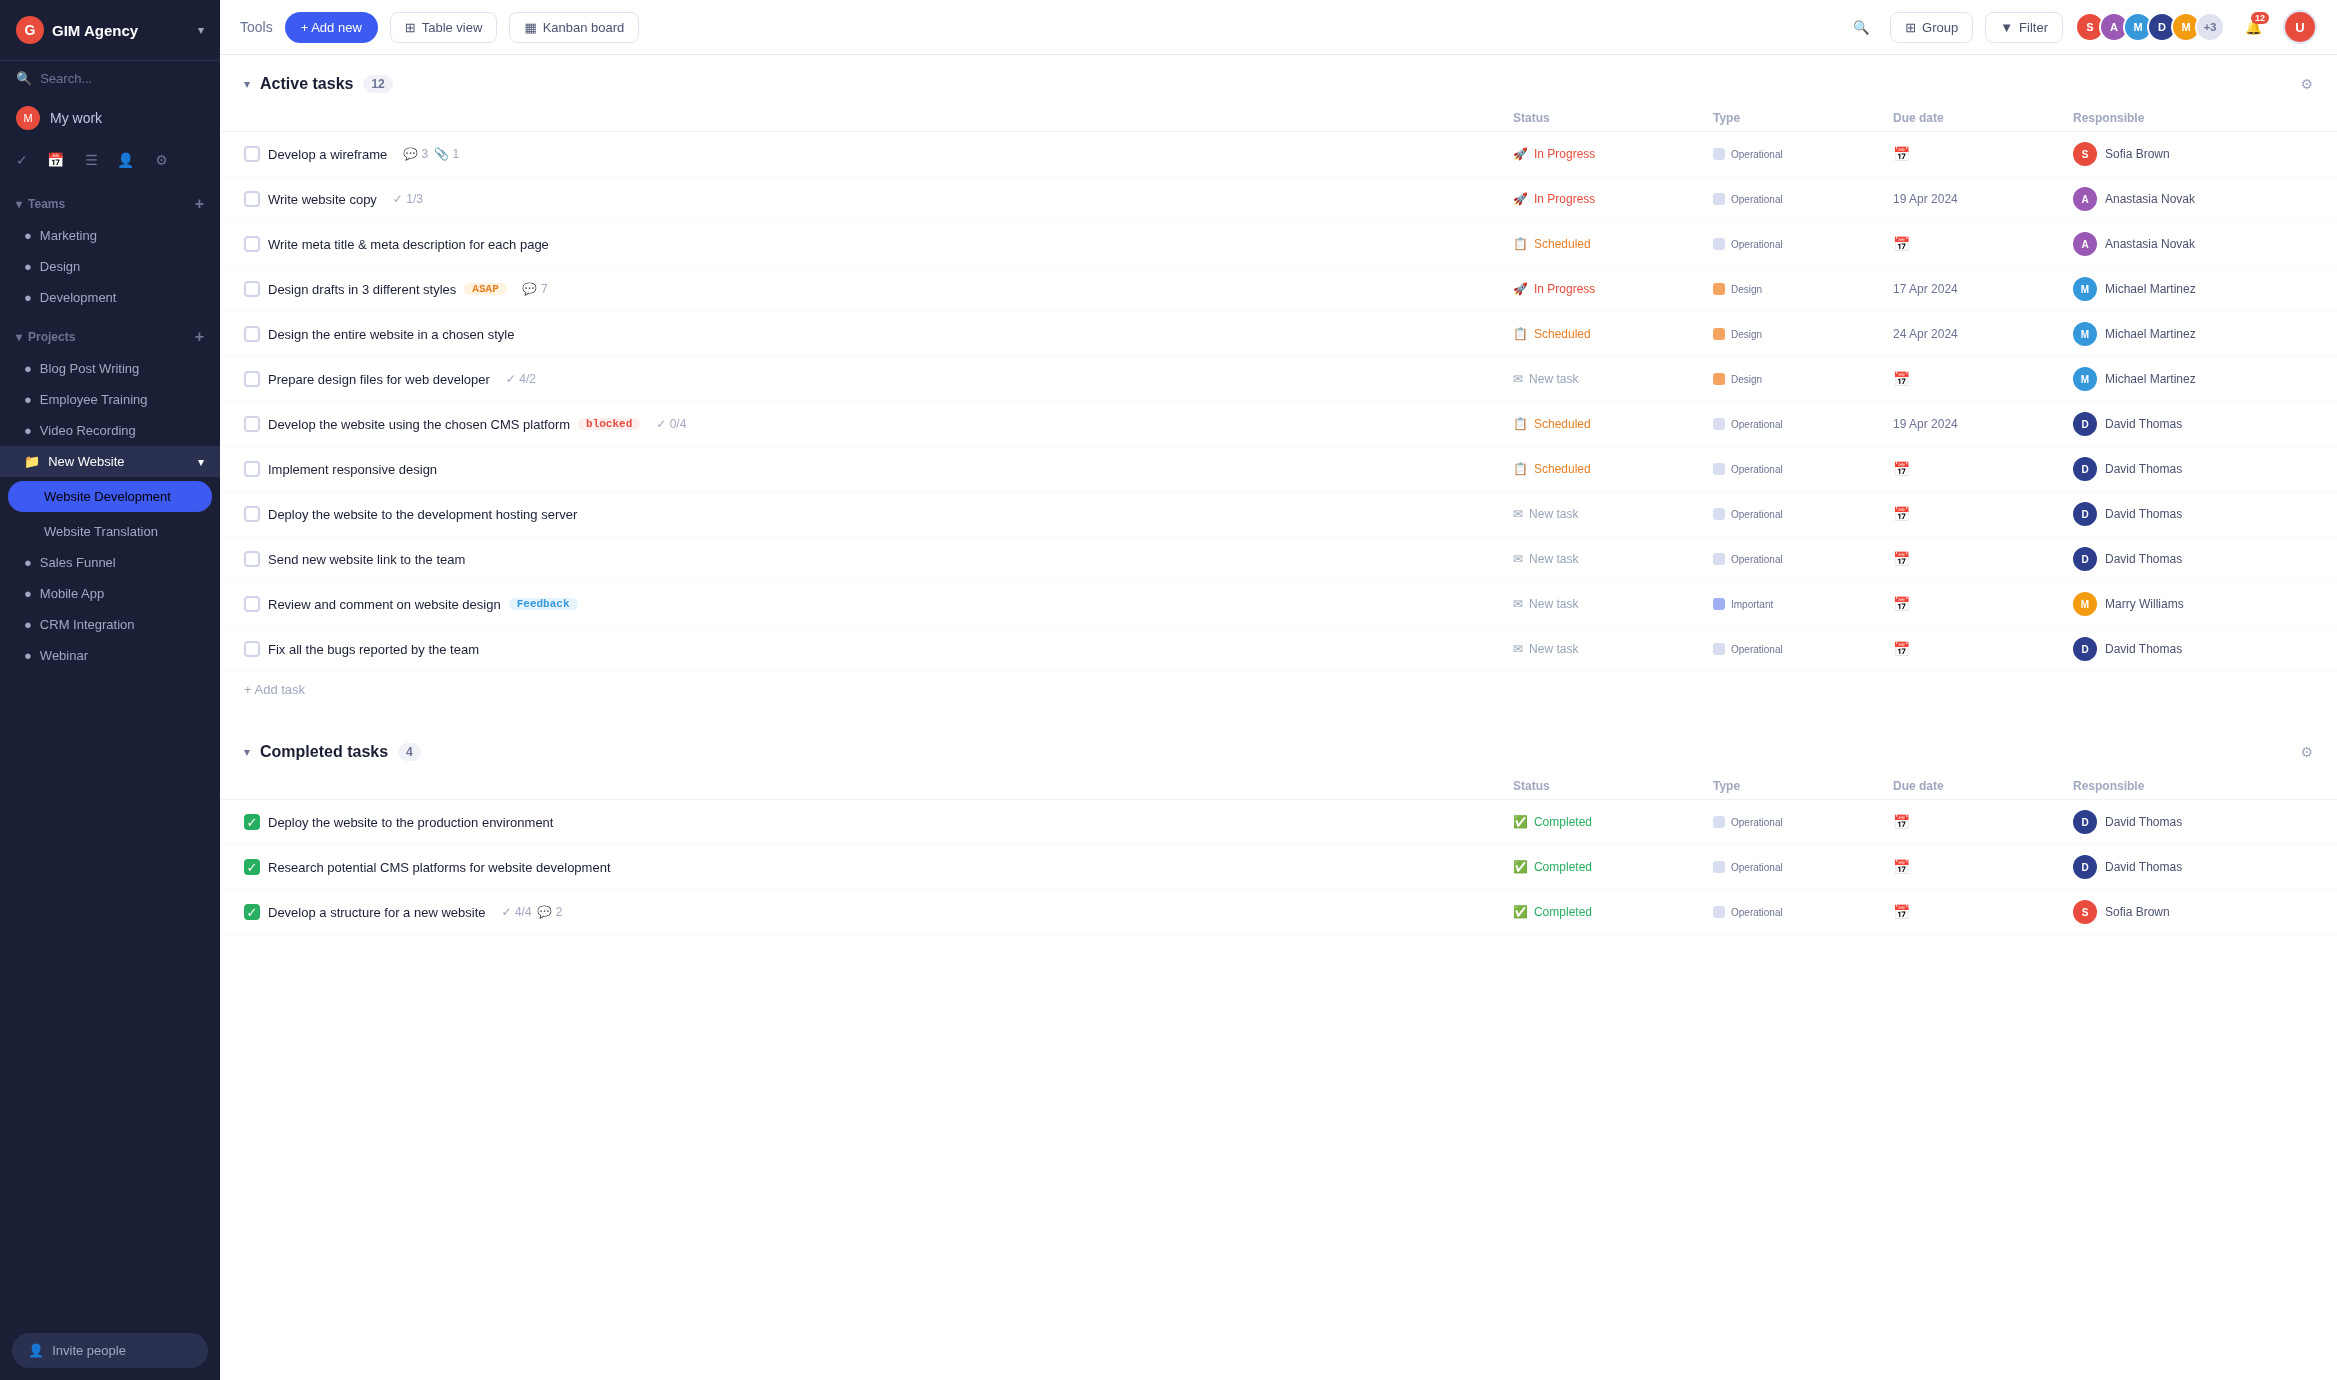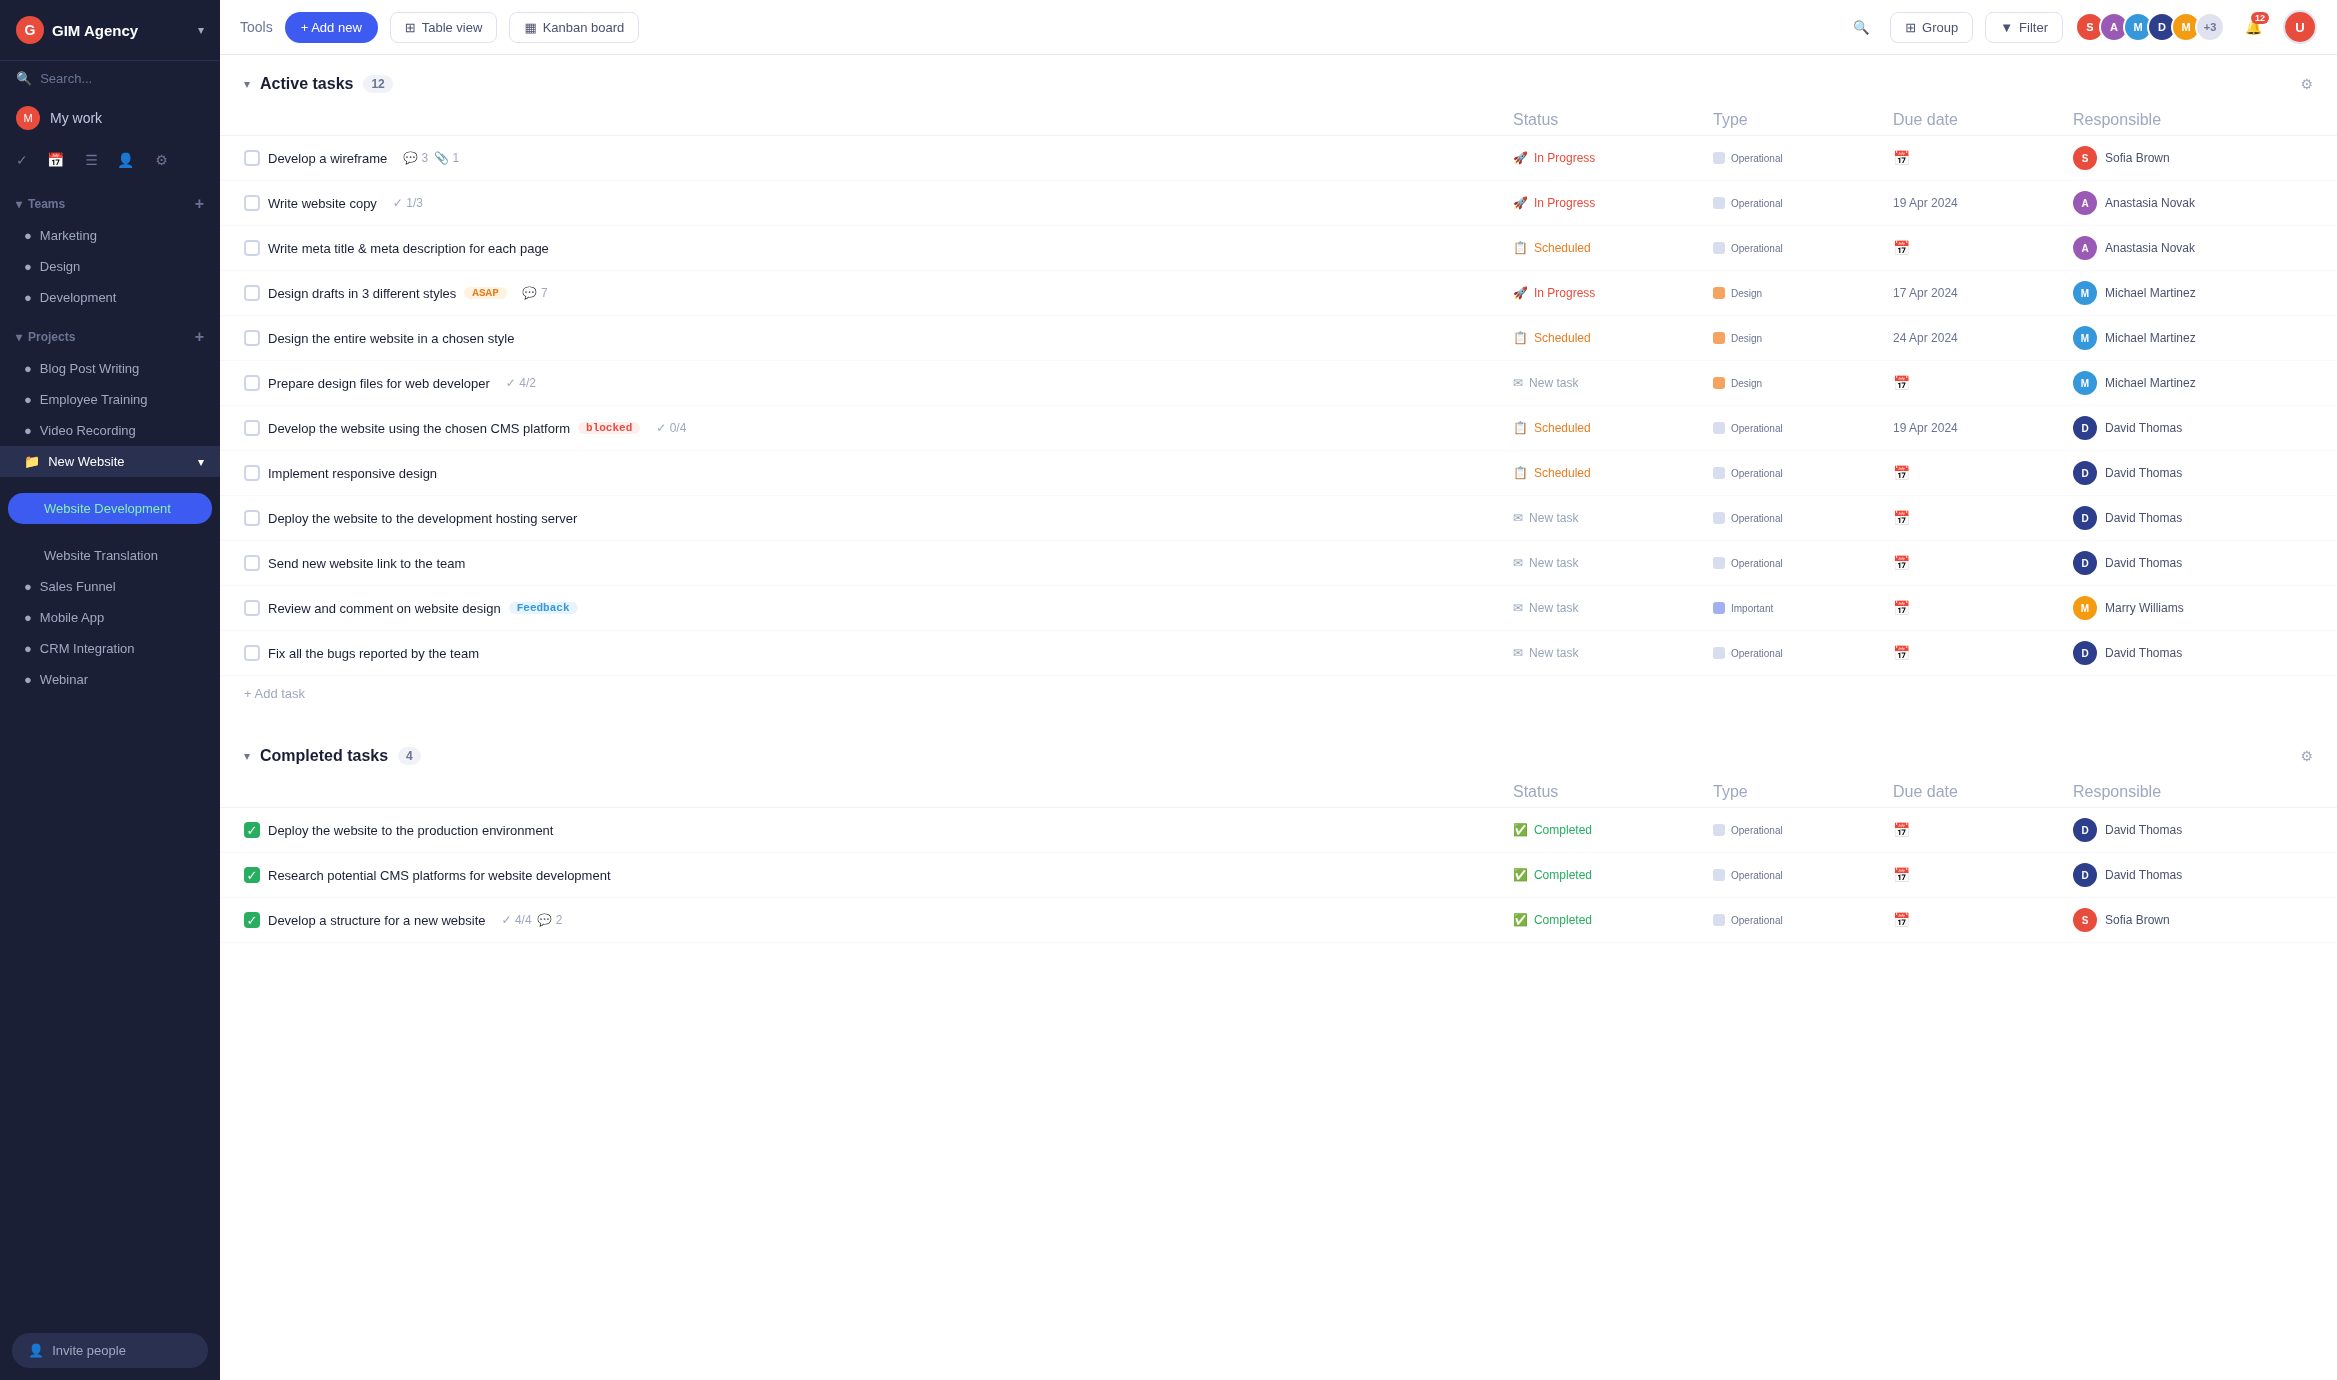--- a/index.html
+++ b/index.html
@@ -13,21 +13,21 @@
     .sidebar-chevron { margin-left: auto; color: #a0a8c0; font-size: 12px; }
     .sidebar-search { padding: 10px 16px; display: flex; align-items: center; gap: 8px; color: #6b7494; font-size: 13px; cursor: pointer; }
     .sidebar-my-work { padding: 10px 16px; display: flex; align-items: center; gap: 10px; color: #c0c8e0; cursor: pointer; }
     .sidebar-avatar-sm { width: 24px; height: 24px; border-radius: 50%; background: #e74c3c; display: flex; align-items: center; justify-content: center; color: white; font-size: 11px; }
     .sidebar-section { padding: 8px 16px; display: flex; align-items: center; justify-content: space-between; font-size: 12px; color: #6b7494; font-weight: 600; text-transform: none; margin-top: 8px; }
     .sidebar-section-label { display: flex; align-items: center; gap: 6px; cursor: pointer; }
     .sidebar-add-btn { color: #6b7494; cursor: pointer; font-size: 16px; line-height: 1; }
     .sidebar-item { padding: 8px 16px 8px 24px; display: flex; align-items: center; gap: 8px; cursor: pointer; color: #a0a8c0; font-size: 13px; }
     .sidebar-item.active { background: #2a3050; color: white; }
     .sidebar-item.sub-item { padding-left: 36px; }
-    .sidebar-item.sub-item.active { background: #3d5af1; color: #86efac; border-radius: 15px; margin: 16px 8px; padding-left: 28px; }
+    .sidebar-item.sub-item.active { background: #3d5af1; color: #000000; border-radius: 15px; margin: 4px 8px; padding-left: 28px; }
     .sidebar-tool-btn { padding: 8px; border-radius: 8px; cursor: pointer; color: #6b7494; display: flex; align-items: center; justify-content: center; }
     .invite-people { margin: 12px; padding: 10px 16px; background: #2a3050; border-radius: 20px; display: flex; align-items: center; gap: 8px; color: #a0a8c0; cursor: pointer; font-size: 13px; }
 
     
     .main { flex: 1; display: flex; flex-direction: column; overflow: hidden; background: white; }
 
     
     .toolbar { display: flex; align-items: center; gap: 12px; padding: 10px 20px; border-bottom: 1px solid #e8eaf0; background: white; flex-shrink: 0; }
     .toolbar-label { font-size: 14px; color: #6b7494; font-weight: 500; }
     .btn-add-new { background: #3d5af1; color: white; border: none; padding: 8px 16px; border-radius: 20px; cursor: pointer; font-size: 13px; font-weight: 400; display: flex; align-items: center; gap: 6px; }
@@ -49,21 +49,21 @@
 
     
     .section-header { display: flex; align-items: center; gap: 10px; padding: 20px 24px 12px; cursor: pointer; }
     .section-chevron { color: #6b7494; font-size: 12px; }
     .section-title { font-size: 16px; font-weight: 700; color: #1a1f36; }
     .section-count { background: #f0f2f8; color: #6b7494; border-radius: 12px; padding: 2px 8px; font-size: 12px; font-weight: 600; }
     .section-settings { margin-left: auto; color: #a0a8c0; cursor: pointer; }
 
     
     .table-header { display: grid; grid-template-columns: 1fr 200px 180px 180px 200px 40px; padding: 6px 24px; border-bottom: 1px solid #f0f2f8; }
-    .col-header { font-size: 16px; color: #a0a8c0; font-weight: 400; }
+    .col-header { font-size: 12px; color: #a0a8c0; font-weight: 700; }
 
     .task-row { display: grid; grid-template-columns: 1fr 200px 180px 180px 200px 40px; padding: 10px 24px; border-bottom: 1px solid #f8f9fc; align-items: center; cursor: pointer; }
 
     .task-name { display: flex; align-items: center; gap: 8px; font-size: 13px; color: #1a1f36; }
     .task-checkbox { width: 16px; height: 16px; border: 2px solid #d0d4e8; border-radius: 4px; flex-shrink: 0; display: flex; align-items: center; justify-content: center; }
     .task-tag { padding: 0 8px; border-radius: 12px; font-size: 11px; font-weight: 600; font-family: Liberation Mono, monospace; }
     .tag-asap { background: #fff3e0; color: #e67e22; }
     .tag-blocked { background: #fee; color: #e74c3c; }
     .tag-feedback { background: #e8f4fd; color: #3498db; }
     .task-meta { display: flex; align-items: center; gap: 6px; color: #a0a8c0; font-size: 12px; margin-left: 8px; }

